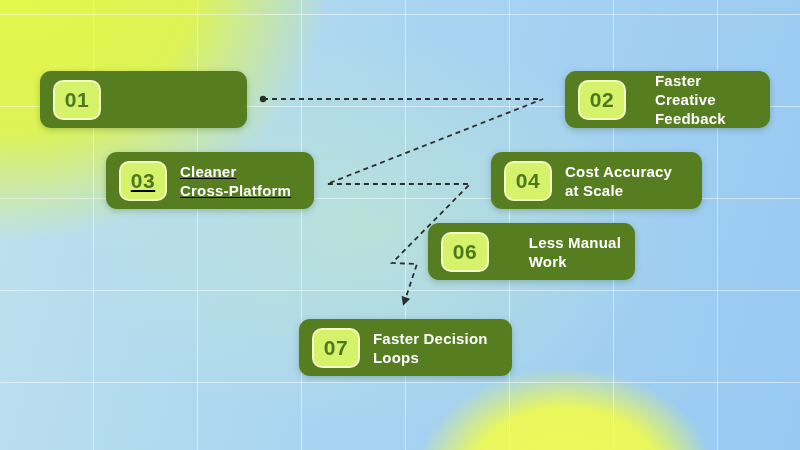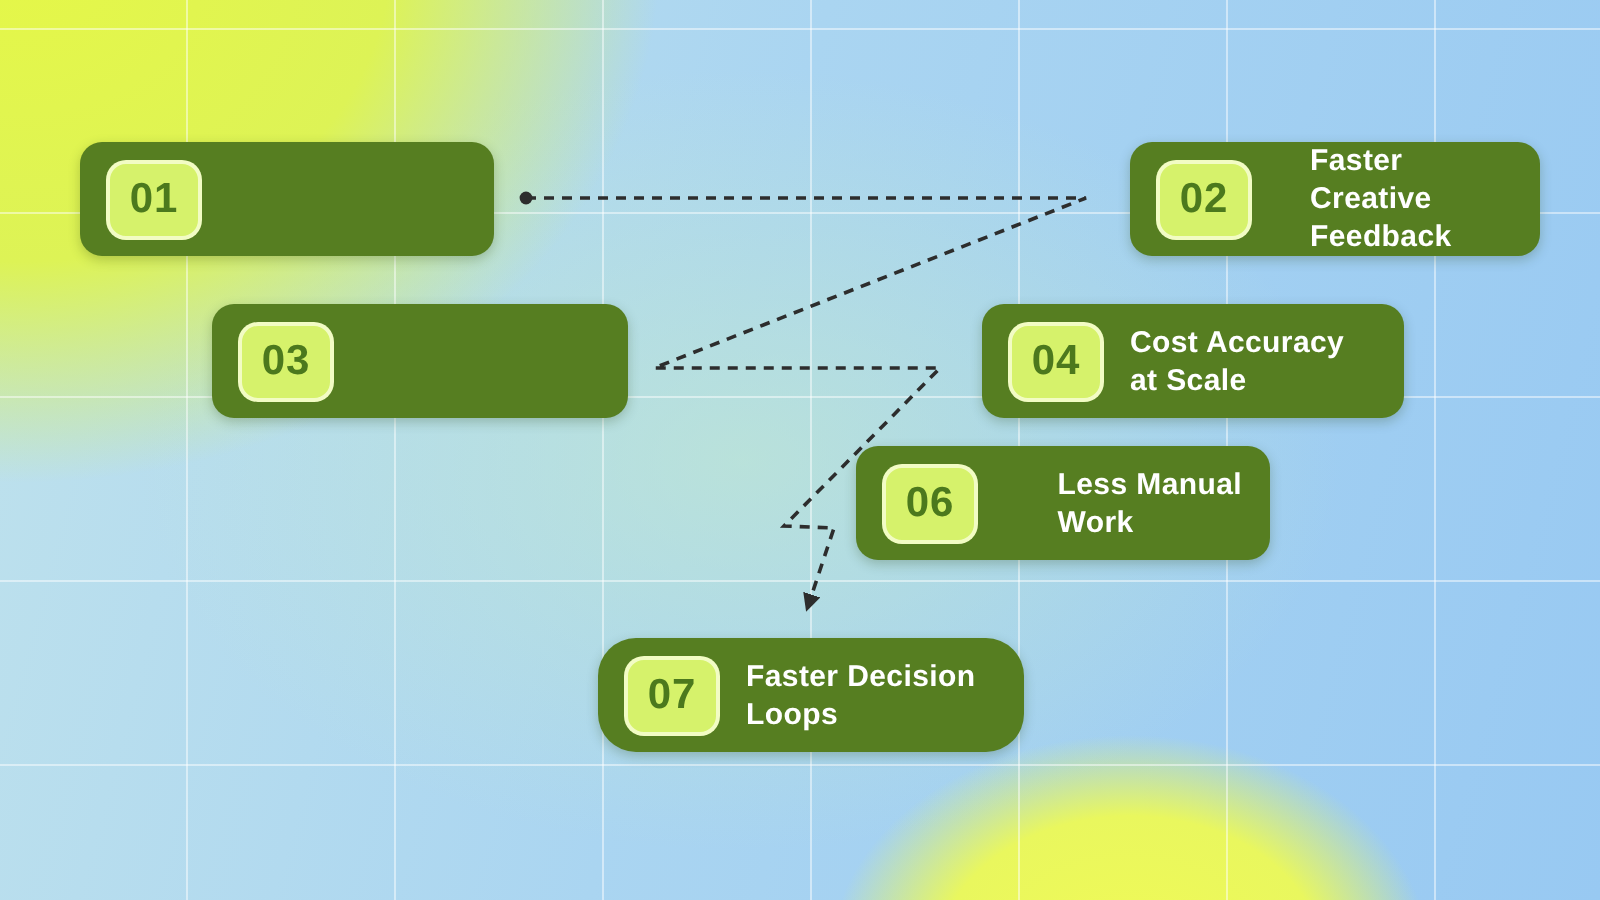--- a/index.html
+++ b/index.html
@@ -62,25 +62,25 @@
   .label{
     color:var(--label-text,#ffffff);
     font-size:15px;font-weight:700;
     line-height:19px;
     letter-spacing:0.2px;
     white-space:pre-line;
   }
   
   .s1{left:40px; top:71px; width:207px;}
   .s2{left:565px;top:71px; width:205px;gap:16px;}
-  .s3{left:106px;top:152px;width:208px;}
+  .s3{left:106px;top:152px;width:208px;text-decoration:underline;}
   .s4{left:491px;top:152px;width:211px;}
   .s5{left:171px;top:237px;width:209px;}
   .s6{left:428px;top:223px;width:207px;justify-content:space-between;}
-  .s7{left:299px;top:319px;width:213px;border-radius:19px;}
+  .s7{left:299px;top:319px;width:213px;}
 </style>
 </head>
 <body>
 
 <div class="canvas">
   <div class="bg"></div>
   <div class="grid"></div>
 
   <svg class="connector" viewBox="0 0 800 450">
     <defs>
@@ -95,20 +95,22 @@
   <div class="step s1">
     <span class="badge">01</span>
   </div>
   <div class="step s2">
     <span class="badge">02</span>
     <span class="label">Faster Creative
 Feedback</span>
   </div>
   <div class="step s3">
     <span class="badge">03</span>
+    <span class="label">Cleaner
+Cross-Platform</span>
   </div>
   <div class="step s4">
     <span class="badge">04</span>
     <span class="label">Cost Accuracy
 at Scale</span>
   </div>
   <div class="step s6">
     <span class="badge">06</span>
     <span class="label">Less Manual
 Work</span>

